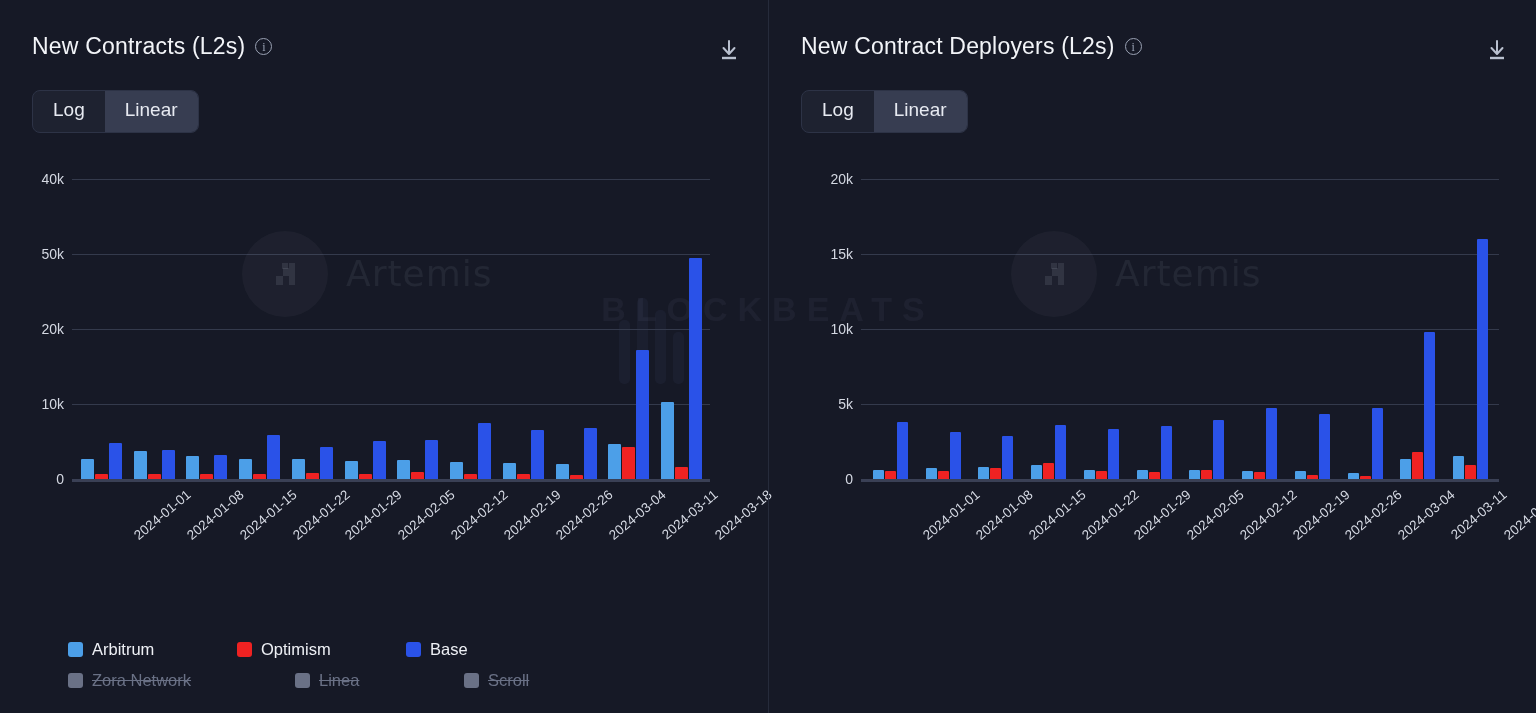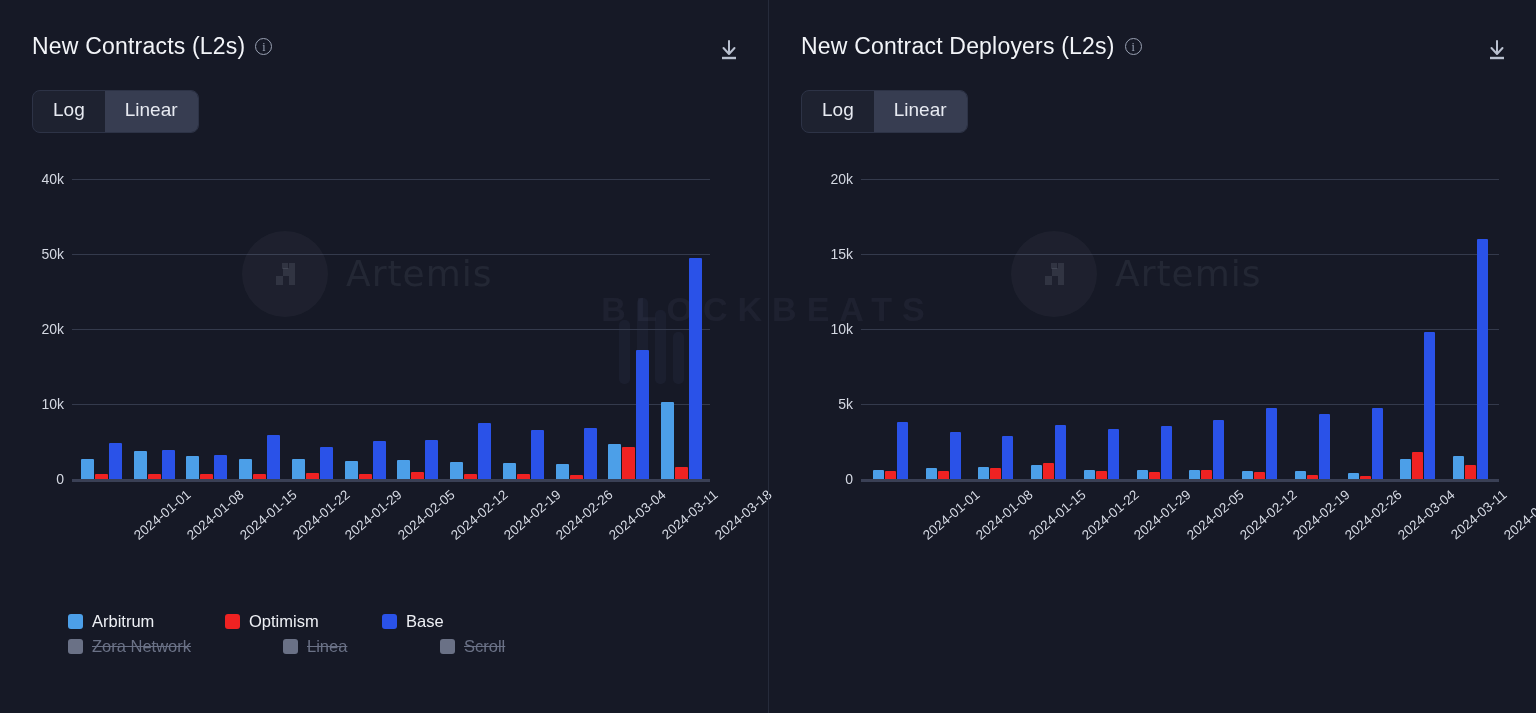--- a/index.html
+++ b/index.html
@@ -149,23 +149,23 @@
     font-size: 13.5px; color: #d6dae4;
     transform: rotate(-40deg);
     transform-origin: right top;
     white-space: nowrap;
   }
 
   
   .legend {
     position: absolute;
     left: 68px; right: 20px;
-    top: 612px;
+    top: 640px;
     display: flex; flex-wrap: wrap;
-    column-gap: 0; row-gap: 6px;
+    column-gap: 0; row-gap: 6px; gap: 12px;
   }
   .legend-item {
     display: flex; align-items: center; gap: 9px;
     width: 157px;
     font-size: 16.5px;
     color: #eef0f5;
     cursor: pointer;
   }
   .legend-item .sw {
     width: 15px; height: 15px; border-radius: 3px; flex: none;

